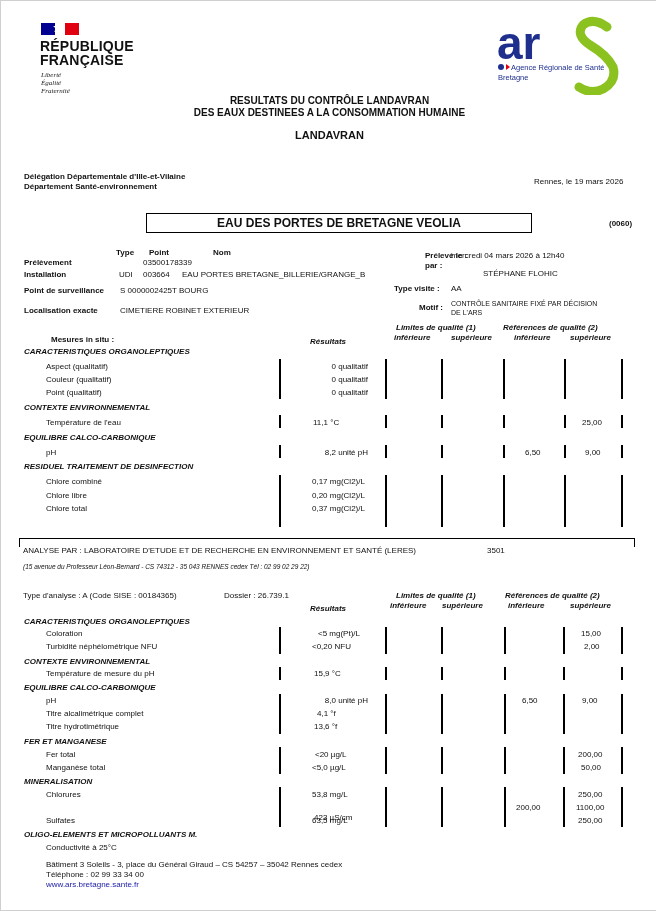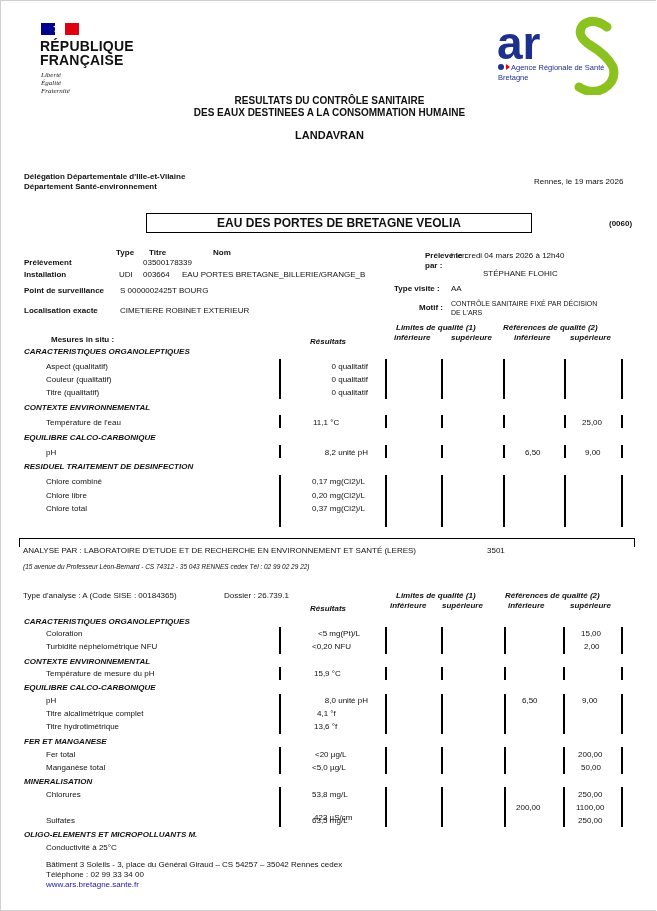--- a/index.html
+++ b/index.html
@@ -47,33 +47,33 @@
     <svg width="140" height="80" viewBox="0 0 140 80">
       <path d="M112 12 Q98 2 88 10 Q80 20 95 30 Q112 40 118 52 Q122 66 108 74 Q96 80 84 72" fill="none" stroke="#8cc21f" stroke-width="9" stroke-linecap="round"></path>
       <text x="2" y="44" font-family="Liberation Sans, sans-serif" font-weight="bold" font-size="46" fill="#1e2f8e">ar</text>
       <circle cx="6" cy="52" r="3" fill="#1e2f8e"></circle>
       <path d="M11 49 L15 52 L11 55 Z" fill="#e1000f"></path>
       <text x="16" y="55" font-family="Liberation Sans, sans-serif" font-size="7.5" fill="#1e2f8e">Agence Régionale de Santé</text>
       <text x="3" y="65" font-family="Liberation Sans, sans-serif" font-size="7.5" fill="#1e2f8e">Bretagne</text>
     </svg>
   </div>
 
-  <div class="center b s10" style="top:94px;">RESULTATS DU CONTRÔLE SANITAIRE</div>
+  <div class="center b s10" style="top:94px;">RESULTATS DU CONTRÔLE LANDAVRAN</div>
   <div class="center b s10" style="top:106px;">DES EAUX DESTINEES A LA CONSOMMATION HUMAINE</div>
   <div class="center b s11" style="top:128px;">LANDAVRAN</div>
 
   <div class="abs s8 b" style="left:23px; top:171px;">Délégation Départementale d'Ille-et-Vilaine</div>
   <div class="abs s8 b" style="left:23px; top:181px;">Département Santé-environnement</div>
   <div class="abs s8" style="left:533px; top:176px;">Rennes, le 19 mars 2026</div>
 
   <div class="titlebox">EAU DES PORTES DE BRETAGNE VEOLIA</div>
   <div class="abs s8 b" style="left:608px; top:218px;">(0060)</div>
 
   <div class="abs s8 b" style="left:115px; top:247px;">Type</div>
-  <div class="abs s8 b" style="left:148px; top:247px;">Titre</div>
+  <div class="abs s8 b" style="left:148px; top:247px;">Point</div>
   <div class="abs s8 b" style="left:212px; top:247px;">Nom</div>
   <div class="abs s8 b" style="left:23px; top:257px;">Prélèvement</div>
   <div class="abs s8" style="left:142px; top:257px;">03500178339</div>
   <div class="abs s8 b" style="left:23px; top:269px;">Installation</div>
   <div class="abs s8" style="left:118px; top:269px;">UDI</div>
   <div class="abs s8" style="left:142px; top:269px;">003664</div>
   <div class="abs s8" style="left:181px; top:269px; width:203px; overflow:hidden;">EAU PORTES BRETAGNE_BILLERIE/GRANGE_B</div>
   <div class="abs s8 b" style="left:23px; top:285px;">Point de surveillance</div>
   <div class="abs s8" style="left:119px; top:285px;">S 0000002425T  BOURG</div>
   <div class="abs s8 b" style="left:23px; top:305px;">Localisation exacte</div>
@@ -99,21 +99,21 @@
   <div class="abs s8 b i" style="left:450px; top:332px;">supérieure</div>
   <div class="abs s8 b i" style="left:513px; top:332px;">inférieure</div>
   <div class="abs s8 b i" style="left:569px; top:332px;">supérieure</div>
 
   <div>
     <div class="abs s8 b i" style="left:23px; top:346px;">CARACTERISTIQUES ORGANOLEPTIQUES</div>
     <div class="abs s8" style="left:45px; top:361px;">Aspect (qualitatif)</div>
     <div class="abs s8 res" style="left:280px; width:87px; top:361px;">0 qualitatif</div>
     <div class="abs s8" style="left:45px; top:374px;">Couleur (qualitatif)</div>
     <div class="abs s8 res" style="left:280px; width:87px; top:374px;">0 qualitatif</div>
-    <div class="abs s8" style="left:45px; top:387px;">Titre (qualitatif)</div>
+    <div class="abs s8" style="left:45px; top:387px;">Point (qualitatif)</div>
     <div class="abs s8 res" style="left:280px; width:87px; top:387px;">0 qualitatif</div>
 
     <div class="abs s8 b i" style="left:23px; top:402px;">CONTEXTE ENVIRONNEMENTAL</div>
     <div class="abs s8" style="left:45px; top:417px;">Température de l'eau</div>
     <div class="abs s8" style="left:312px; top:417px;">11,1 °C</div>
     <div class="abs s8" style="left:581px; top:417px;">25,00</div>
 
     <div class="abs s8 b i" style="left:23px; top:432px;">EQUILIBRE CALCO-CARBONIQUE</div>
     <div class="abs s8" style="left:45px; top:447px;">pH</div>
     <div class="abs s8 res" style="left:280px; width:87px; top:447px;">8,2 unité pH</div>

